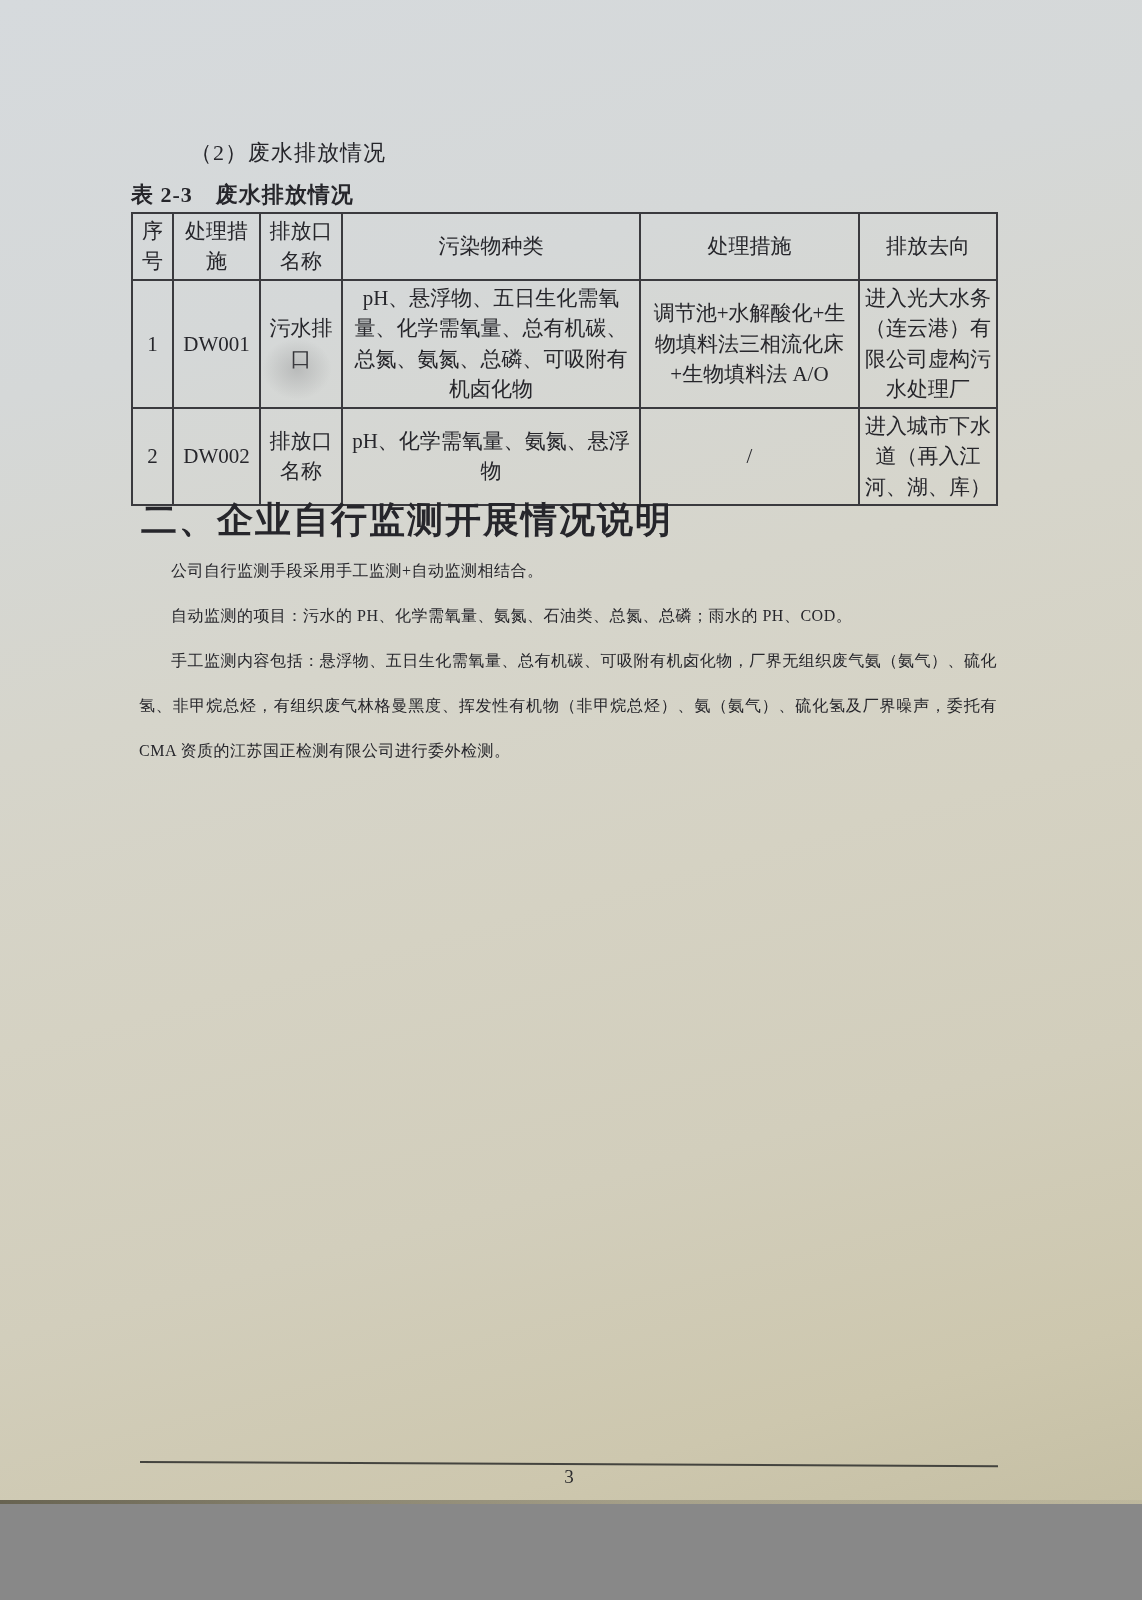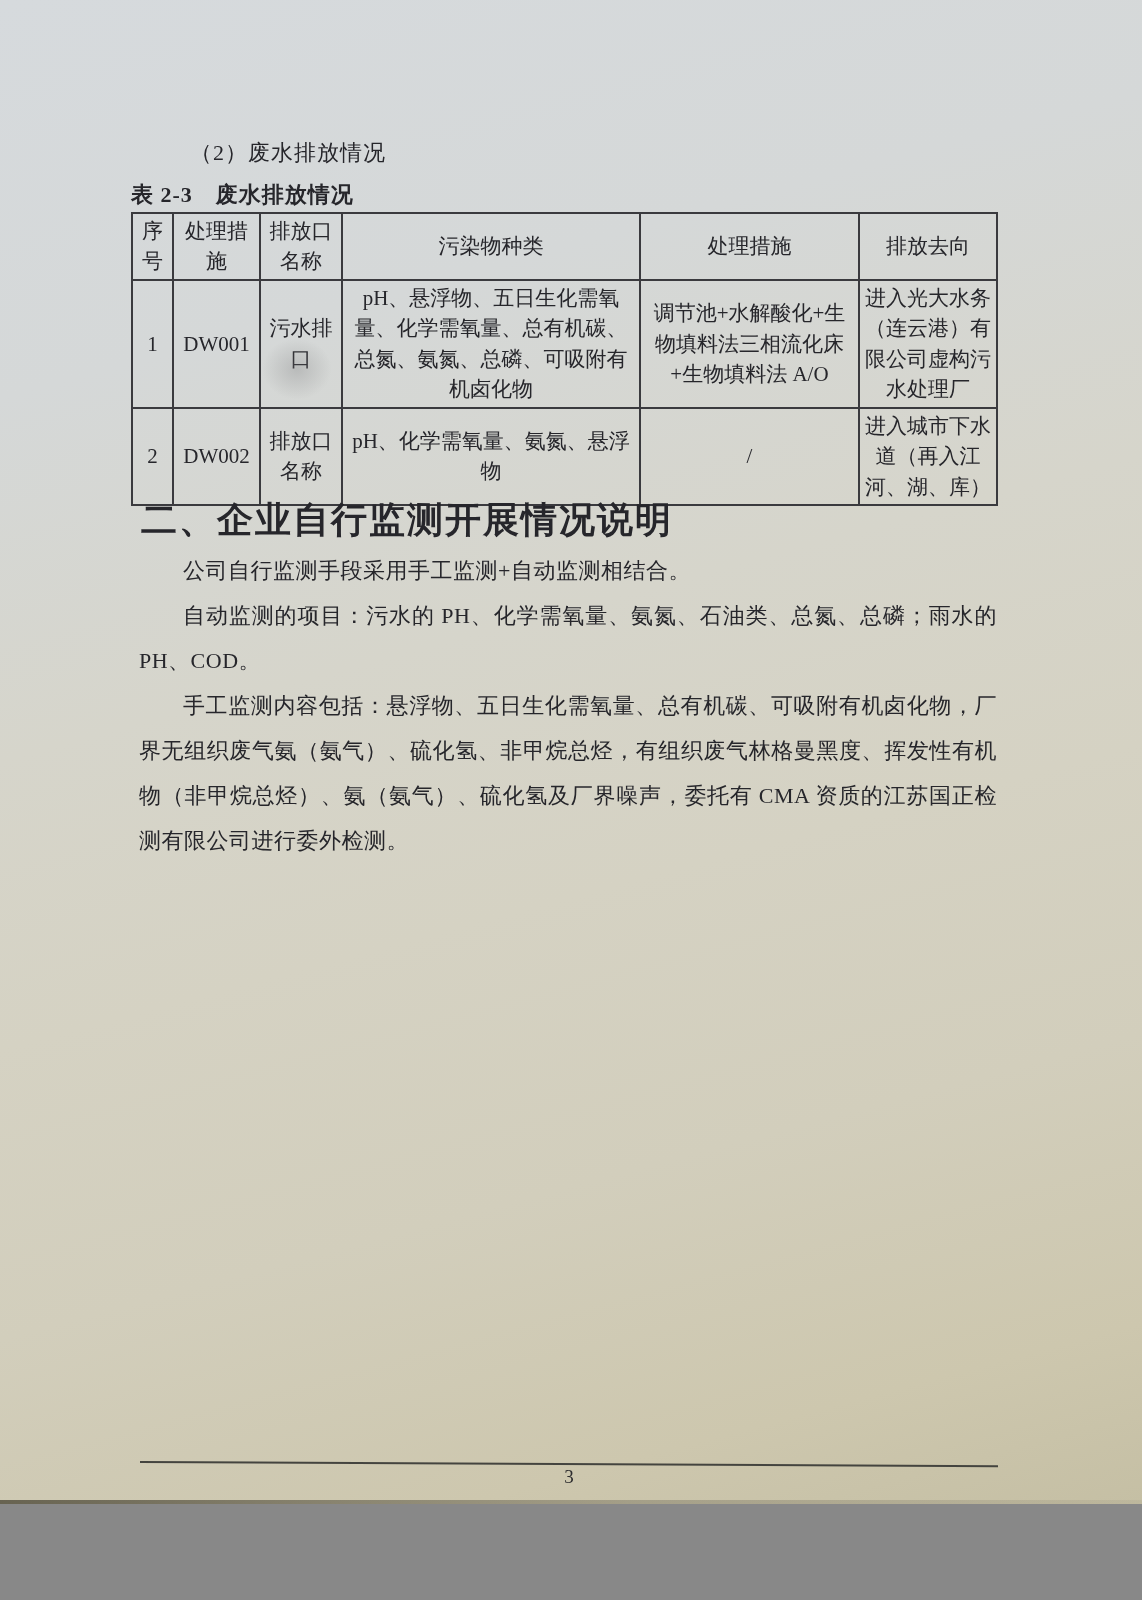--- a/index.html
+++ b/index.html
@@ -50,21 +50,21 @@
   }
   td.cell-treatment { line-height:37px; padding:0 12px; }
   td.cell-dest      { line-height:30px; padding:0 4px;margin-top:12px; }
   td.cell-pollutants-center { line-height:37px; padding:0 14px; }
   .section-heading {
     position:absolute; left:141px; top:496px;
     font-size:36px; font-weight:bold; letter-spacing:2px;
   }
   .body-text {
     position:absolute; left:139px; top:548px; width:858px;
-    font-size:22px; line-height:45px;
+    font-size:16px; line-height:45px;
     text-align:justify; text-justify:inter-ideograph;
     letter-spacing:0.5px;
   }
   .body-text p { margin:0; text-indent:2em; }
   .smudge {
     position:absolute; left:262px; top:338px; width:70px; height:62px;
     background:radial-gradient(ellipse at center, rgba(120,120,122,0.30), rgba(120,120,122,0.0) 70%);
     pointer-events:none;
   }
   .footer-rule {

